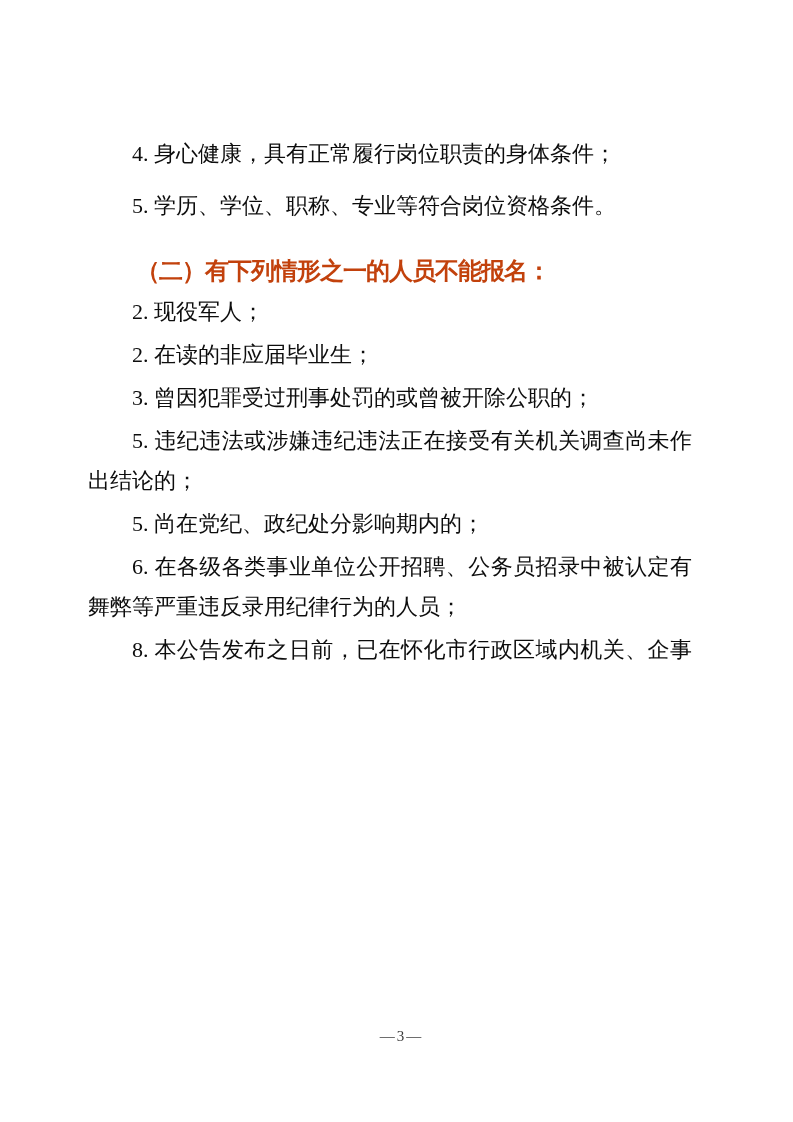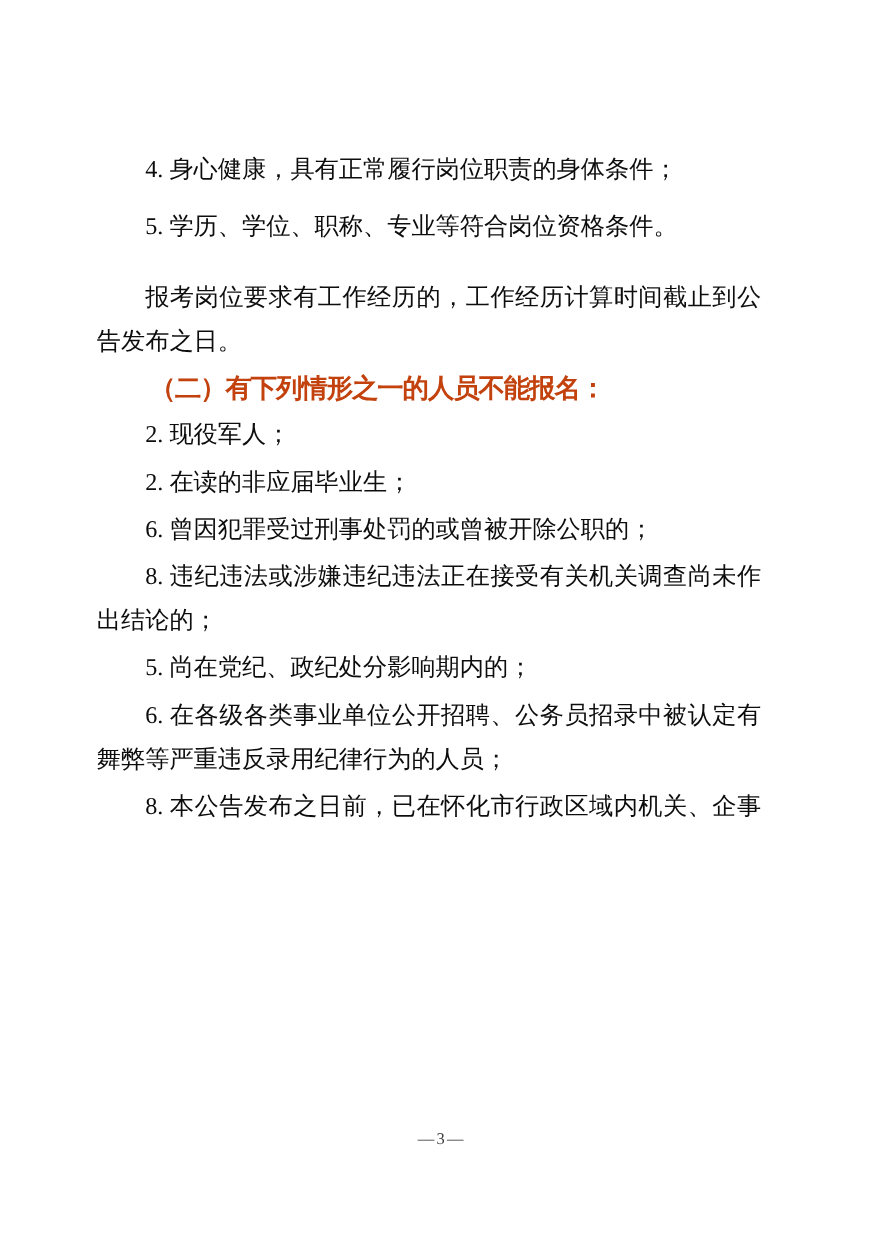--- a/index.html
+++ b/index.html
@@ -68,31 +68,30 @@
 <body>
 
 <div class="page">
   <div class="content">
 
     <p class="gap-lg">4. 身心健康，具有正常履行岗位职责的身体条件；</p>
 
     <p class="gap">5. 学历、学位、职称、专业等符合岗位资格条件。</p>
 
 
-    <p class="j">报考岗位要求有工作经历的，工作经历计算时间截止到公告发布之日。</p>
 
     <h2 class="section-heading">（二）有下列情形之一的人员不能报名：</h2>
 
     <p class="j">2. 现役军人；</p>
 
     <p class="j">2. 在读的非应届毕业生；</p>
 
-    <p class="j">6. 曾因犯罪受过刑事处罚的或曾被开除公职的；</p>
+    <p class="j">3. 曾因犯罪受过刑事处罚的或曾被开除公职的；</p>
 
-    <p class="j">8. 违纪违法或涉嫌违纪违法正在接受有关机关调查尚未作出结论的；</p>
+    <p class="j">5. 违纪违法或涉嫌违纪违法正在接受有关机关调查尚未作出结论的；</p>
 
     <p class="j">5. 尚在党纪、政纪处分影响期内的；</p>
 
     <p class="j">6. 在各级各类事业单位公开招聘、公务员招录中被认定有舞弊等严重违反录用纪律行为的人员；</p>
 
 
     <p class="fill">8. 本公告发布之日前，已在怀化市行政区域内机关、企事</p>
 
   </div>
 

